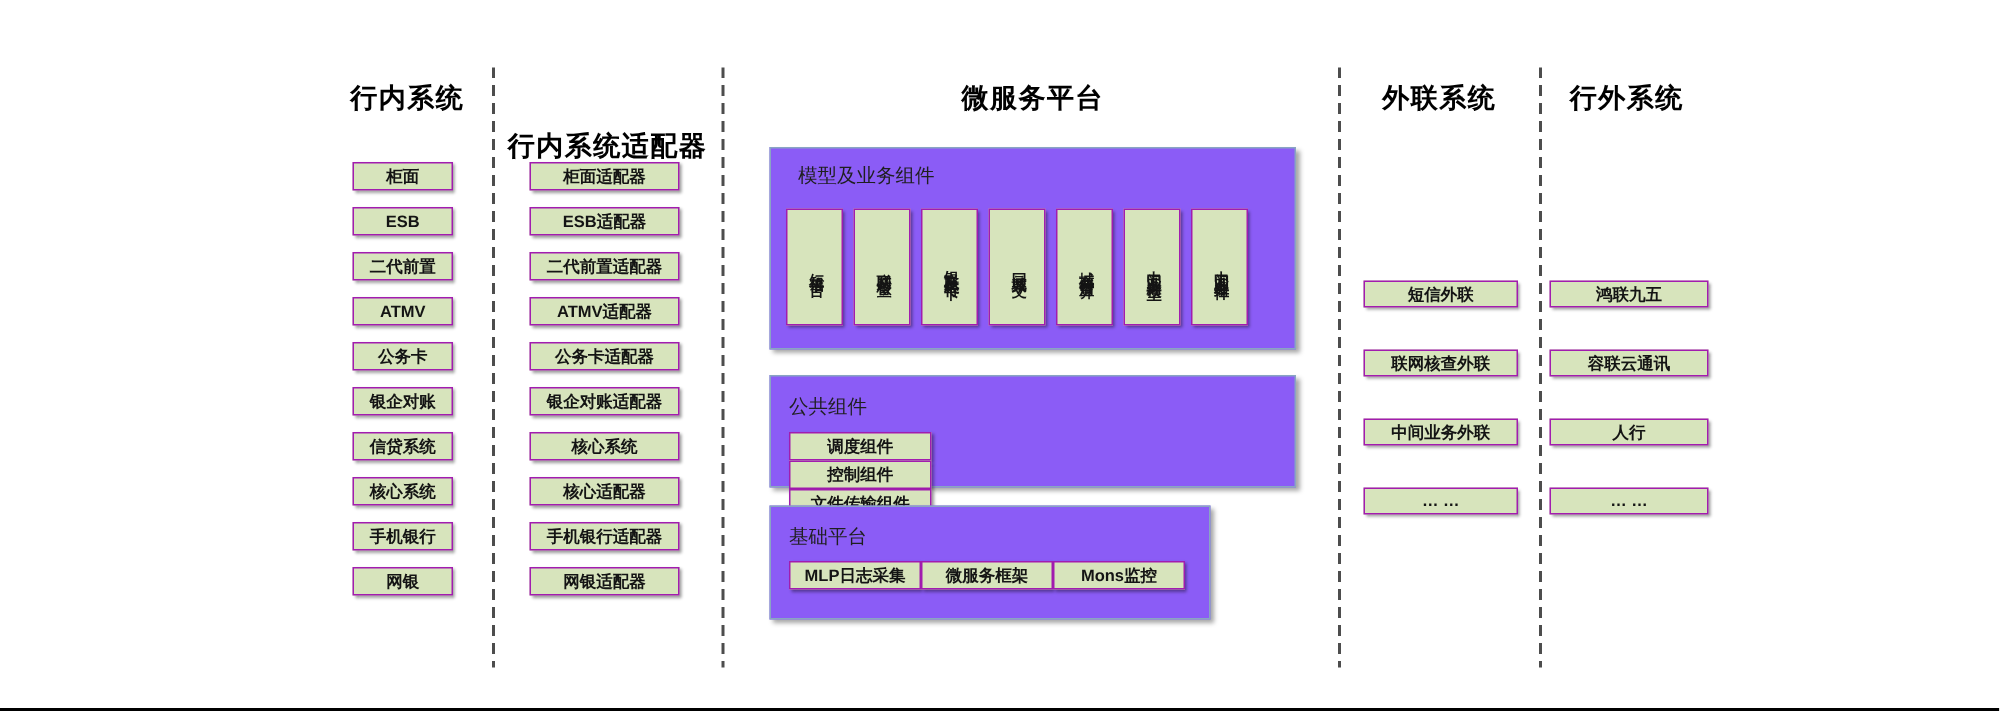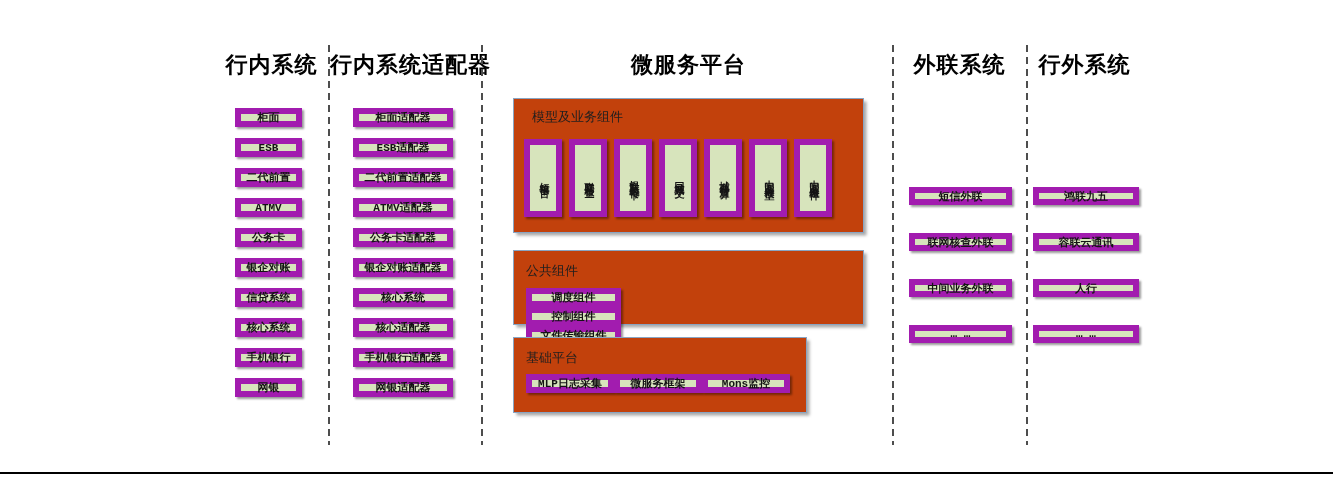--- a/index.html
+++ b/index.html
@@ -14,21 +14,21 @@
     height: 483px;
     background: #ffffff;
     overflow: hidden;
   }
   .col-header {
     position: absolute;
     top: 53px;
     height: 24px;
     line-height: 24px;
     text-align: center;
-    font-size: 22px;
+    font-size: 18px;
     font-weight: bold;
     color: #000000;
     letter-spacing: 1px;
     white-space: nowrap;
   }
   .separator {
     position: absolute;
     top: 45px;
     height: 400px;
     width: 2px;
@@ -41,37 +41,36 @@
   .box-col {
     position: absolute;
     display: flex;
     flex-direction: column;
   }
   .box-col.tight { gap: 11px; }
   .box-col.loose { gap: 28px; }
   .gbox {
     box-sizing: border-box;
     background: #d7e4bc;
-    border: 6px solid #a21caf;
+    border: 1px solid #a21caf;
     box-shadow: 1.5px 1.5px 2px rgba(0,0,0,0.40);
     display: flex;
     align-items: center;
     justify-content: center;
     font-size: 11px;
     font-weight: bold;
     color: #141414;
     white-space: nowrap;
-    font-family: Liberation Mono, monospace;
   }
   .box-col.tight .gbox { width: 100%; height: 19px; }
   .box-col.loose .gbox { width: 100%; height: 18px; }
   .panel {
     position: absolute;
     box-sizing: border-box;
-    background: #c2410c;
+    background: #8b5cf6;
     border: 1px solid #89a5c3;
     box-shadow: 2.5px 2.5px 3px rgba(0,0,0,0.35);
   }
   .panel-title {
     position: absolute;
     font-size: 13px;
     font-weight: normal;
     color: #1f1f1f;
     white-space: nowrap;
   }
@@ -109,21 +108,21 @@
     height: 2px;
     background: #000000;
   }
 </style>
 </head>
 <body>
 
 <div id="canvas">
 
   <div class="col-header" style="left:209px; width:125px;">行内系统</div>
-  <div class="col-header" style="left:330px; width:150px;">行内系统适配器</div>
+  <div class="col-header" style="left:330px; width:150px;margin-top:32px;">行内系统适配器</div>
   <div class="col-header" style="left:513px; width:351px;">微服务平台</div>
   <div class="col-header" style="left:897px; width:125px;">外联系统</div>
   <div class="col-header" style="left:1022px; width:125px;">行外系统</div>
 
   <div class="separator" style="left:328px;"></div>
   <div class="separator" style="left:481px;"></div>
   <div class="separator" style="left:892px;"></div>
   <div class="separator" style="left:1026px;"></div>
 
   <div class="box-col tight" style="left:235px; top:108px; width:67px;">

